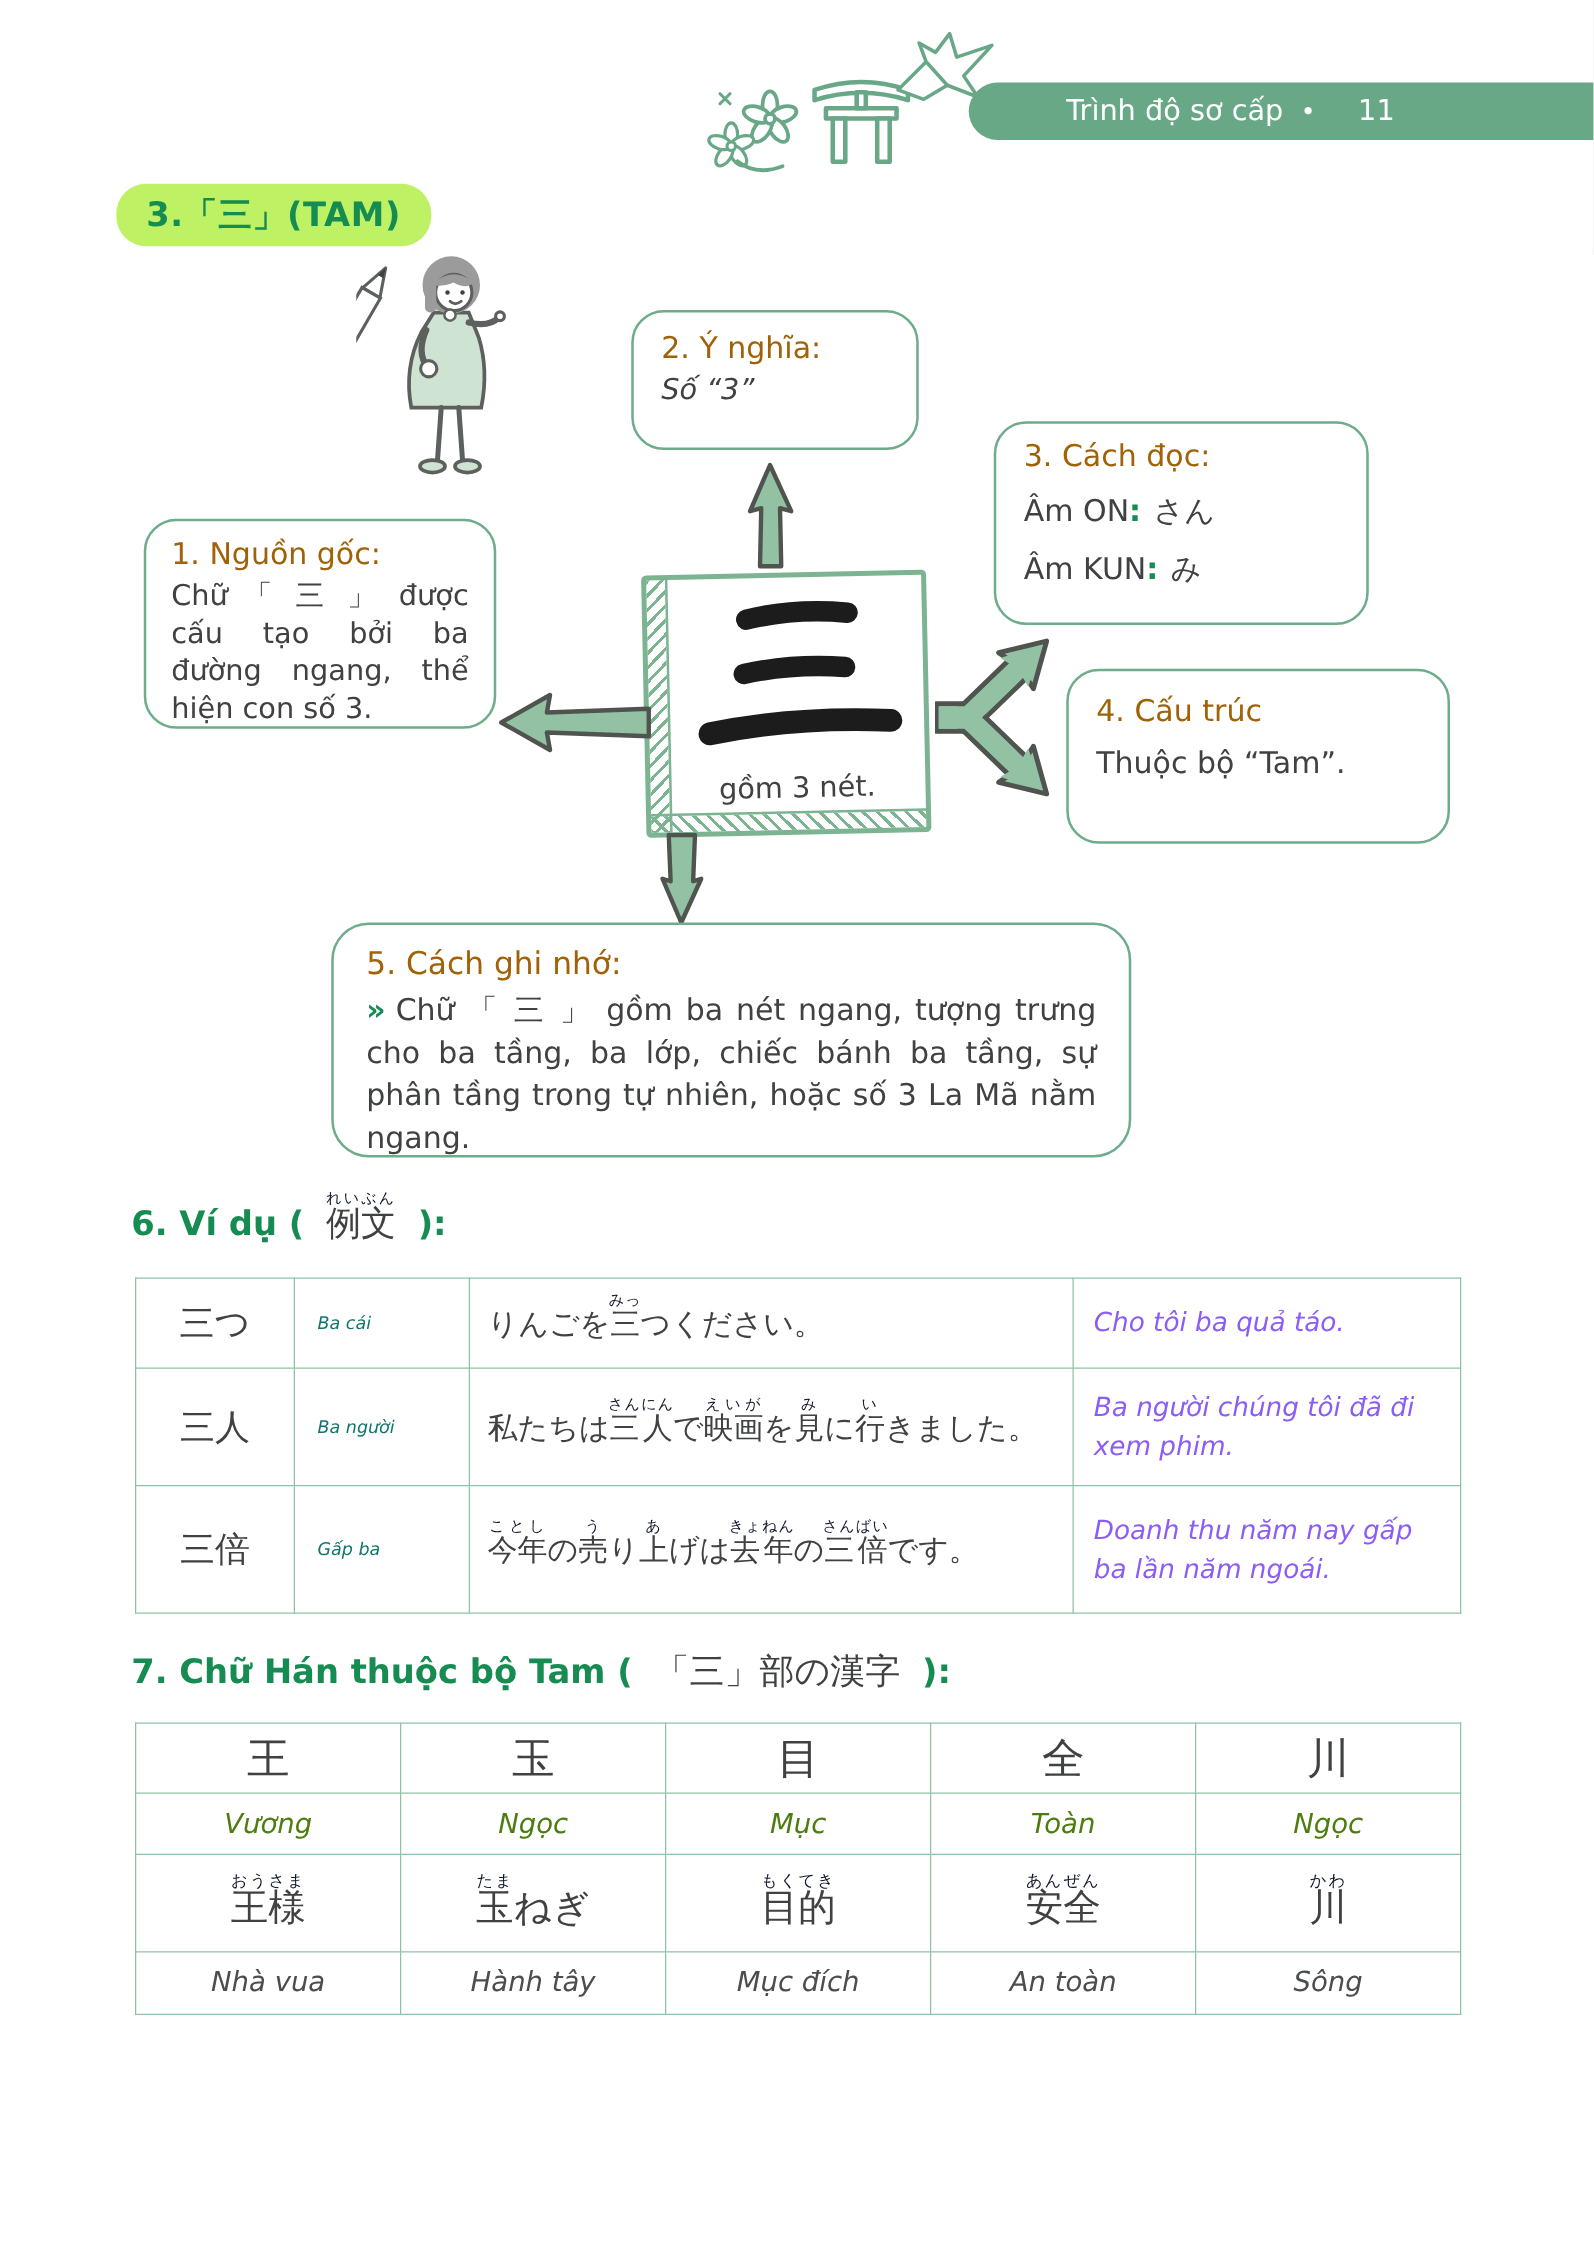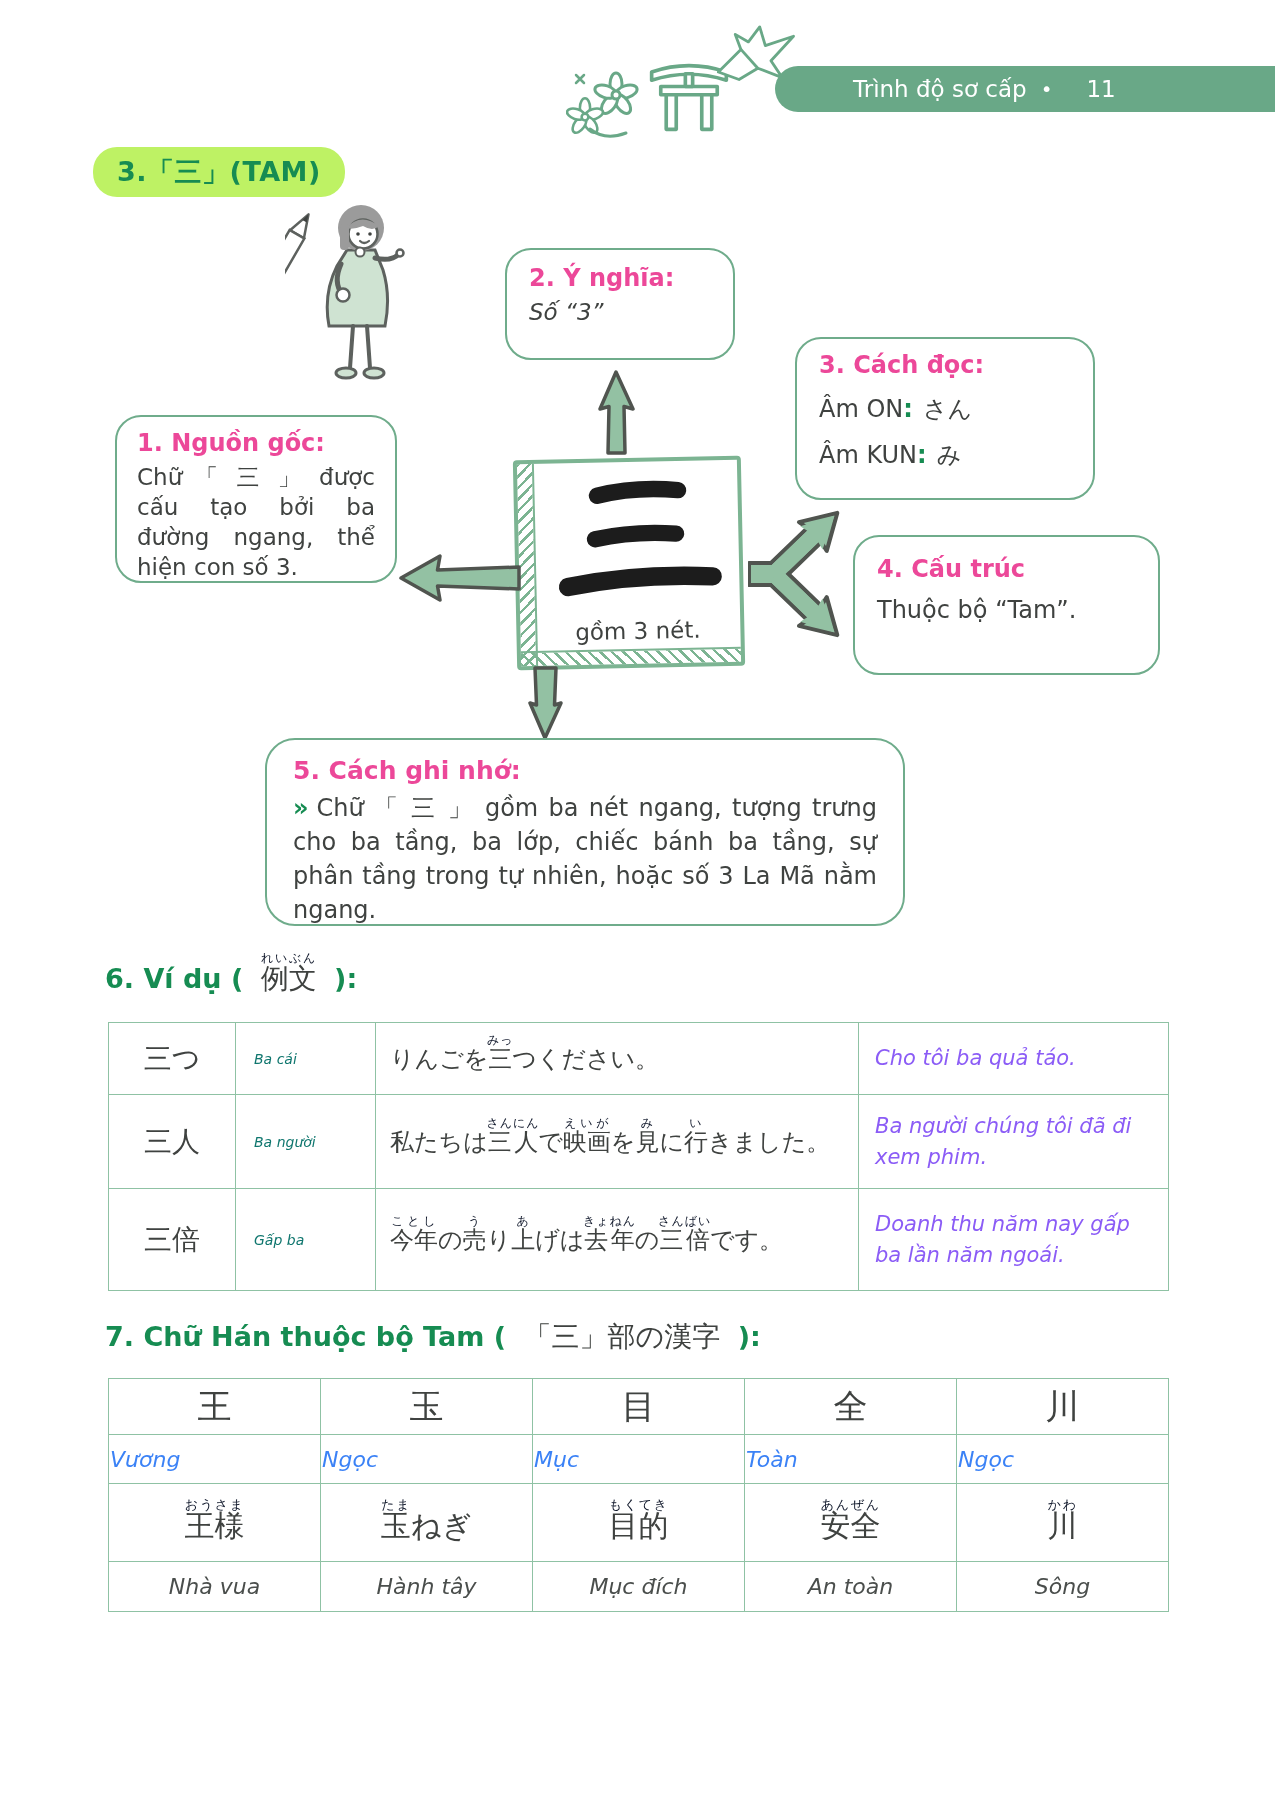--- a/index.html
+++ b/index.html
@@ -2,21 +2,21 @@
 <html><head>
 <meta charset="utf-8">
 <style>
   html,body{margin:0;padding:0;background:#e8e8e8;}
   .page{
     position:relative; width:1275px; height:1803px; margin:0 auto;
     background:#ffffff; overflow:hidden;
     font-family:"DejaVu Sans","Liberation Sans",sans-serif;
     color:#3f4240;
   }
-  .jp{font-family:Liberation Serif, serif;margin-left:44px;}
+  .jp{font-family:Liberation Sans, sans-serif;margin-left:44px;}
   .abs{position:absolute;}
 
   
   .level-badge{
     position:absolute; top:66px; right:0; width:500px; height:46px;
     background:#69a887; border-radius:23px 0 0 23px;
     display:flex; align-items:center; box-sizing:border-box;
     padding-left:78px; color:#fff; font-size:23px;
   }
   .level-badge .bullet{margin-left:14px; font-size:20px;}
@@ -27,21 +27,21 @@
     position:absolute; left:93px; top:147px;
     background:#bef264; border-radius:24px; padding:7px 24px;
     font-size:27px; font-weight:bold; color:#168c52; letter-spacing:.5px;
   }
 
   
   .box{
     position:absolute; background:#fff; border:2.5px solid #6fac8b;
     border-radius:26px; box-sizing:border-box; padding:14px 22px;
   }
-  .box-title{color:#ec4899; font-weight:bold; font-size:24px; margin:0 0 6px 0;}
+  .box-title{color:#a16207; font-weight:normal; font-size:24px; margin:0 0 6px 0;}
   .box-body{font-size:23px; line-height:1.3;}
   .italic{font-style:italic;}
   .read-line{font-size:24px; margin-top:14px;}
   .read-line .colon{color:#168c52; font-weight:bold;}
   .read-line .kana{font-family:"DejaVu Serif","Liberation Serif",serif; margin-left:10px;}
   .marker{color:#168c52; font-weight:bold; margin-right:8px;}
 
   
   .kanji-card{
     position:absolute; left:515px; top:458px; width:228px; height:210px;
@@ -76,21 +76,21 @@
   .cell-meaning{font-style:italic; font-size:14px; padding-left:18px; color:#0f766e;}
   .cell-sentence{font-size:24px; padding:4px 14px; line-height:1.55;}
   .cell-trans{font-style:italic; font-size:21px; padding:6px 16px; color:#8b5cf6; line-height:1.45;}
 
   .kanji-table{left:108px; top:1378px; width:1060px;}
   .kanji-table tr:nth-child(1){height:56px;}
   .kanji-table tr:nth-child(2){height:49px;}
   .kanji-table tr:nth-child(3){height:78px;}
   .kanji-table tr:nth-child(4){height:50px;}
   .k-kanji{font-size:34px; text-align:center;}
-  .k-hanviet{font-style:italic; font-size:22px; color:#3b82f6;}
+  .k-hanviet{font-style:italic; font-size:22px; text-align:center; color:#4d7c0f;}
   .k-word{font-size:30px; text-align:center;}
   .k-word rt{font-size:13px;}
   .k-meaning{font-style:italic; font-size:22px; text-align:center; color:#4a4e4c;}
 </style>
 </head>
 <body>
 
 <div class="page">
 
   <svg class="abs" style="left:560px;top:55px" width="88" height="90" viewBox="0 0 88 90" fill="#ffffff" stroke="#69a887" stroke-width="3" stroke-linecap="round">

